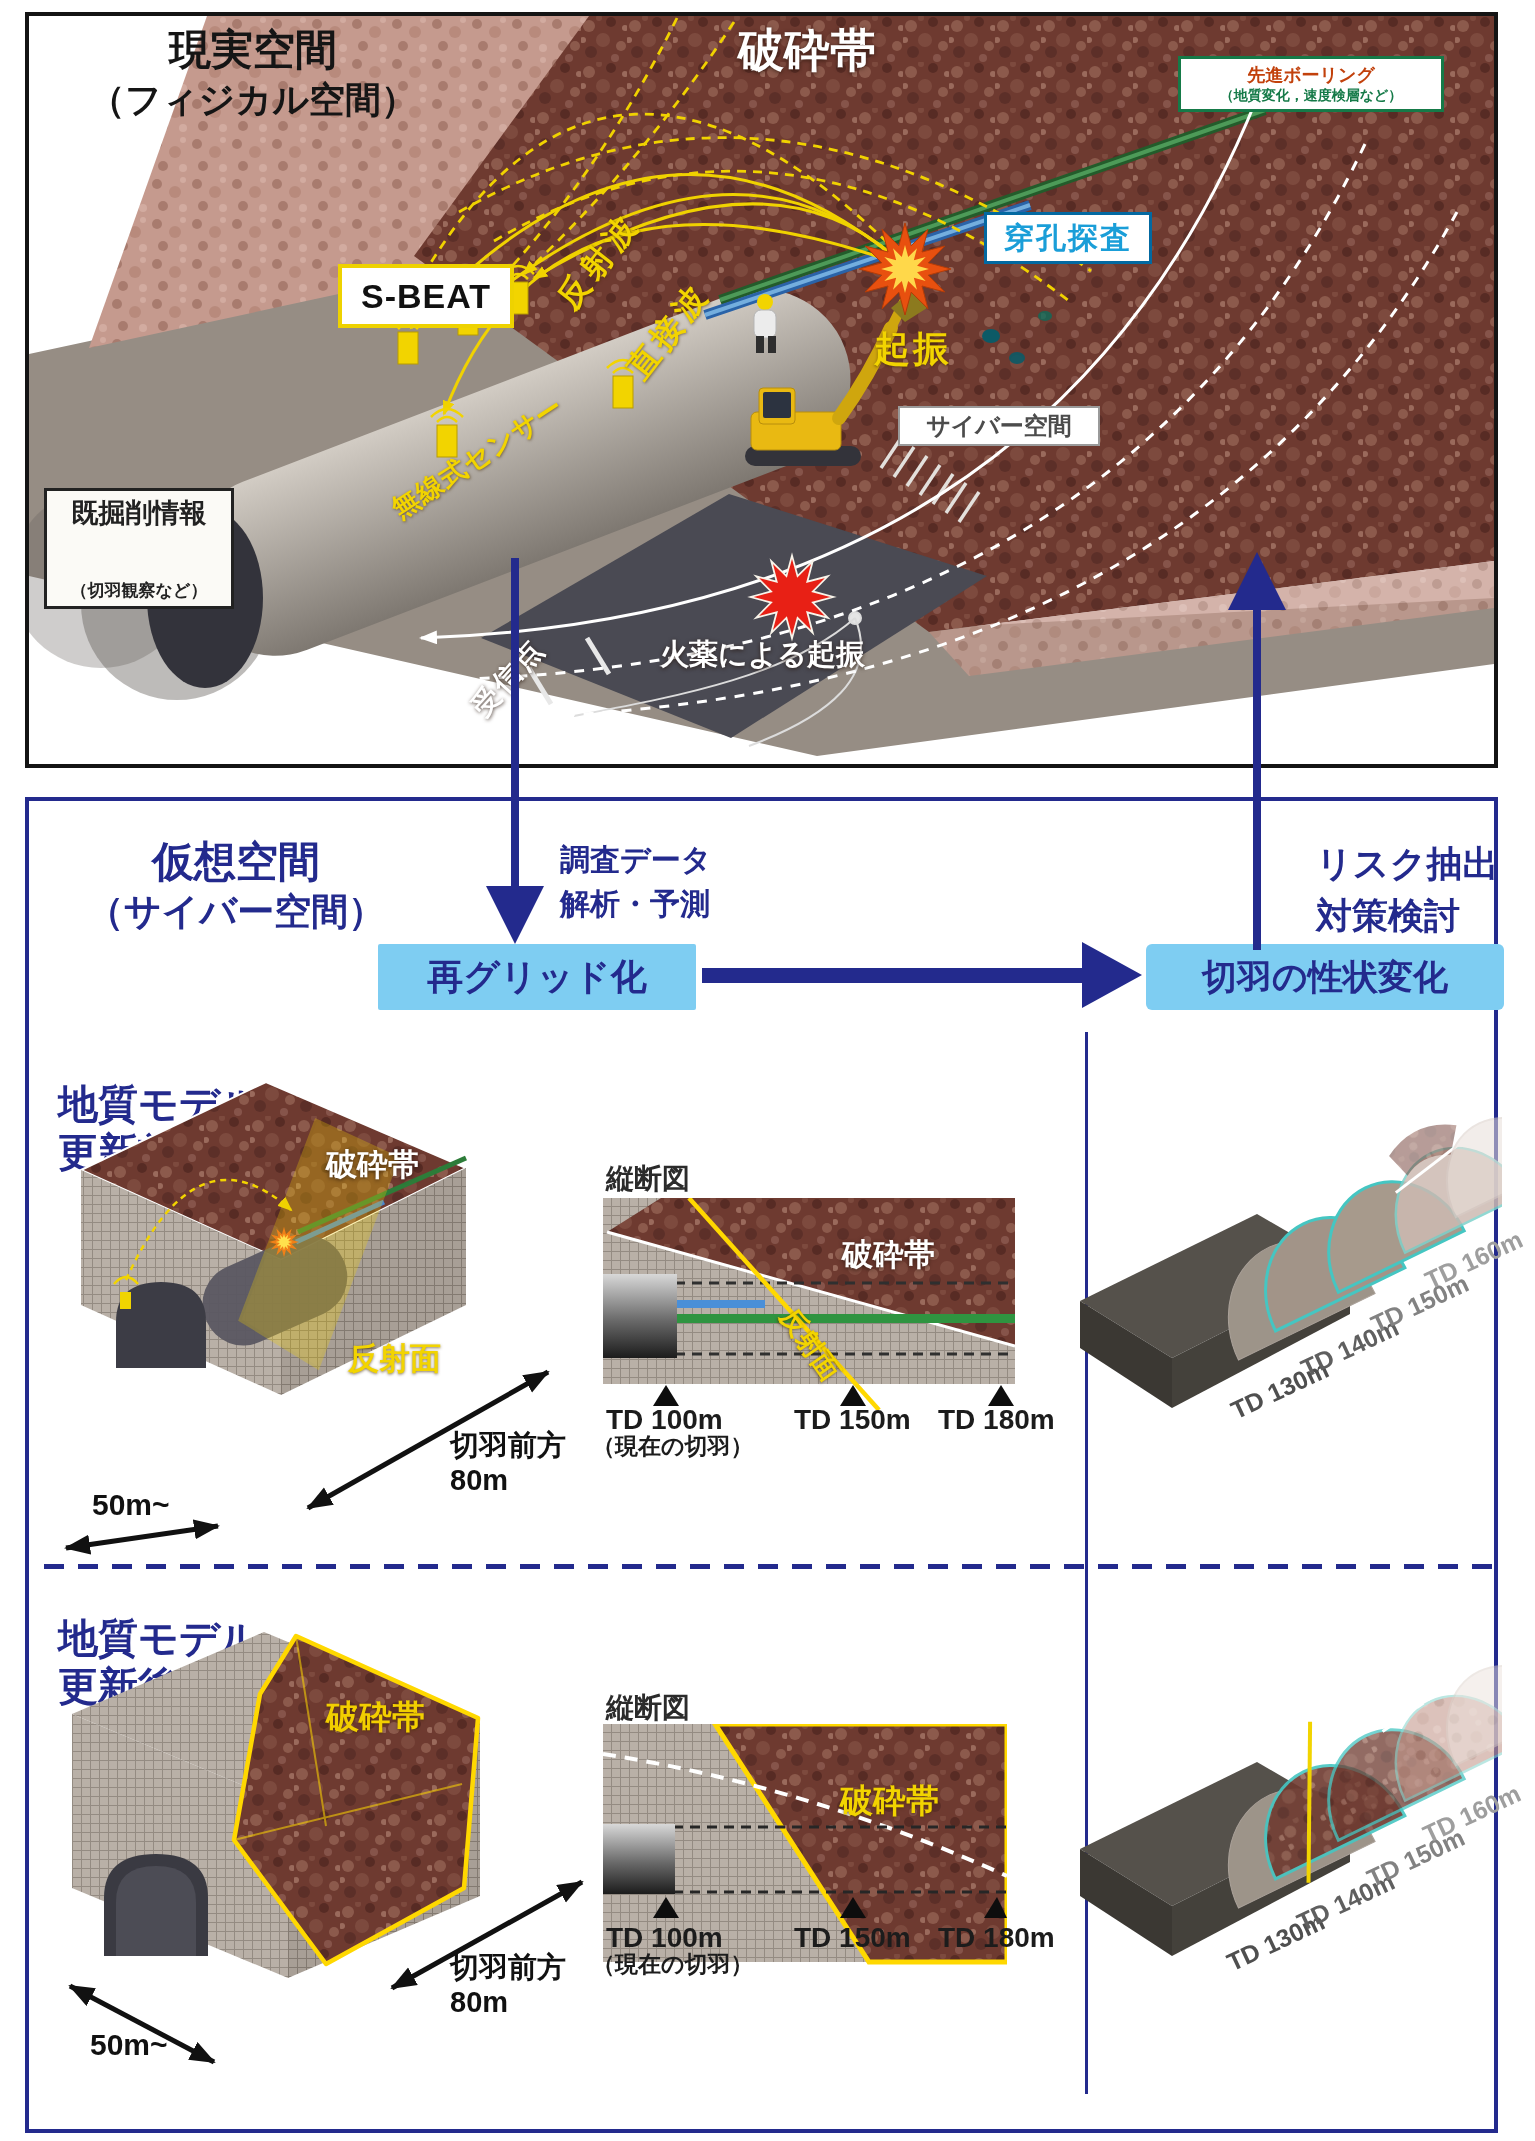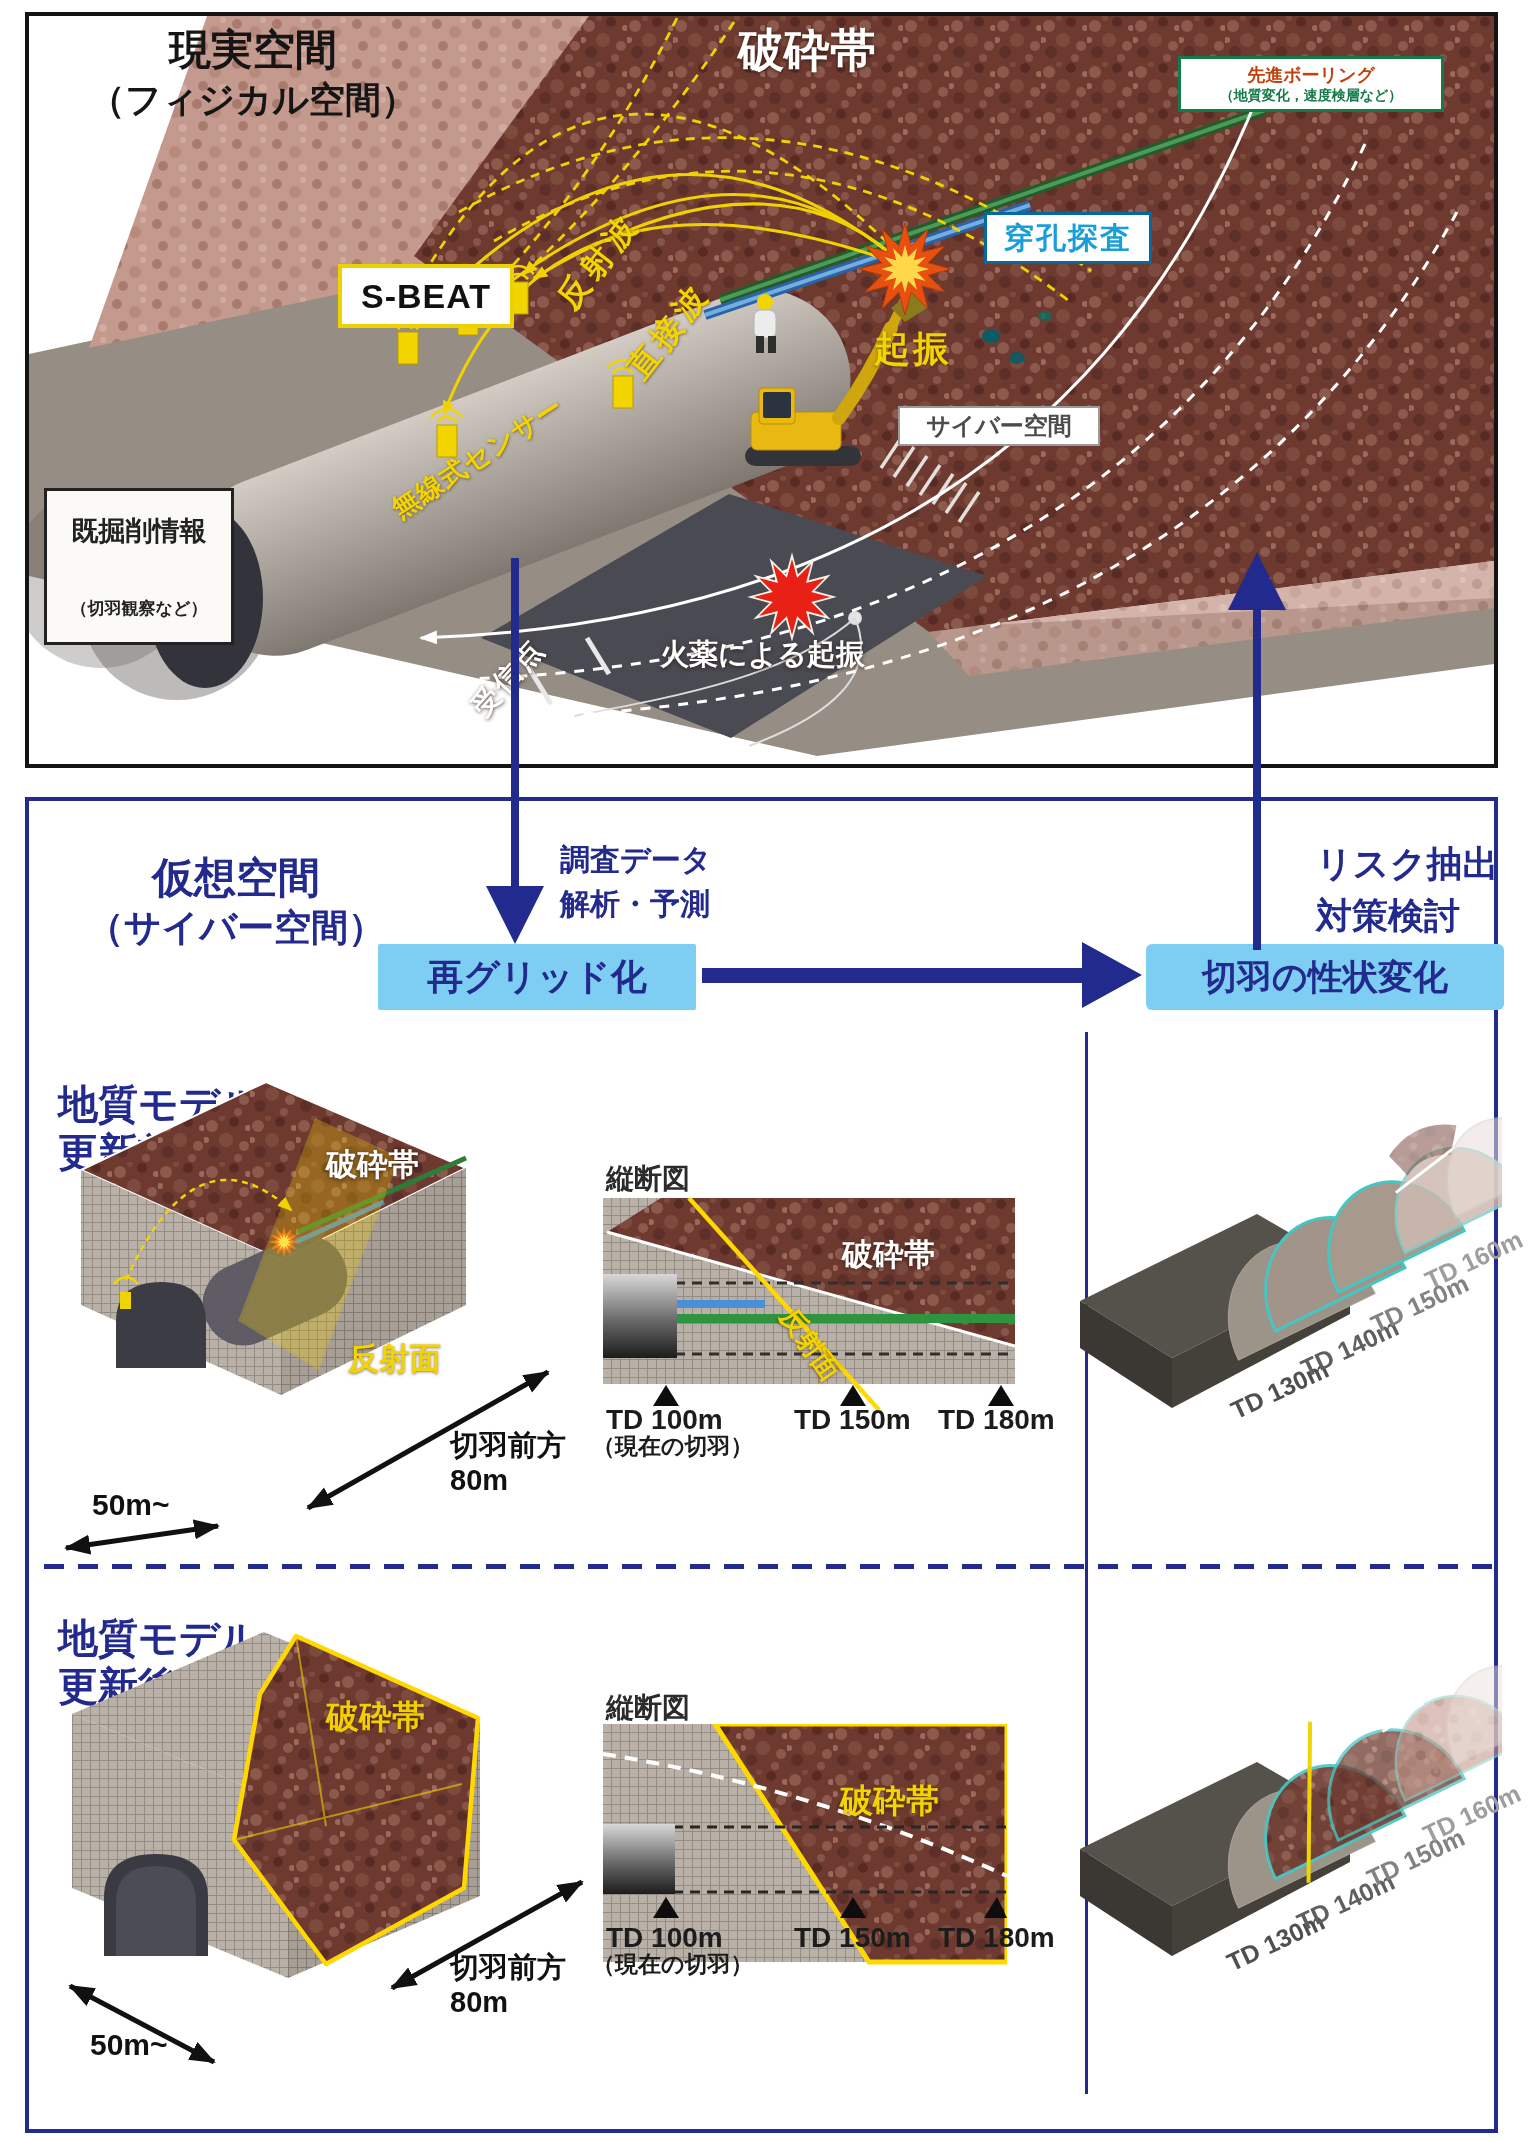--- a/index.html
+++ b/index.html
@@ -212,31 +212,31 @@
   <div style="font-size:14px;font-weight:700;color:#157a48;">（地質変化，速度検層など）</div>
 </div>
 <div class="box b9" style="left:338px;top:264px;width:168px;height:56px;line-height:56px;border:4px solid #eed200;font-size:34px;letter-spacing:1px;color:#111;">S-BEAT</div>
 <div class="lbl b9 yel-t rot" style="left:548px;top:292px;font-size:32px;letter-spacing:5px;transform:rotate(-52deg);">反射波</div>
 <div class="lbl b9 yel-t rot" style="left:618px;top:362px;font-size:32px;letter-spacing:5px;transform:rotate(-52deg);">直接波</div>
 <div class="box b9" style="left:984px;top:212px;width:162px;height:46px;line-height:46px;border:3px solid #0369a1;font-size:30px;letter-spacing:2px;color:#1a9ed8;">穿孔探査</div>
 <div class="lbl b9 yel-t" style="left:874px;top:326px;font-size:36px;letter-spacing:3px;">起振</div>
 <div class="lbl b9 yel-t rot" style="left:386px;top:498px;font-size:27px;letter-spacing:1px;transform:rotate(-33deg);">無線式センサー</div>
 <div class="lbl white-t" style="left:660px;top:636px;font-size:29px;font-weight:700;">火薬による起振</div>
 <div class="lbl white-t rot" style="left:464px;top:700px;font-size:28px;font-weight:700;letter-spacing:3px;transform:rotate(-48deg);">受信点</div>
-<div class="box" style="left:44px;top:488px;width:176px;border:3px solid #222;background:#fbfaf6;padding:22px 4px;">
+<div class="box" style="left:44px;top:488px;width:176px;border:3px solid #222;background:#fbfaf6;padding:4px 4px;">
   <div class="b9" style="font-size:27px;color:#222;">既掘削情報</div>
   <div style="font-size:17px;font-weight:700;color:#222;margin-top:48px;">（切羽観察など）</div>
 </div>
 <div class="box b9" style="left:898px;top:406px;width:198px;height:36px;line-height:36px;border:2px solid #9a9a9a;font-size:24px;color:#4c4c4c;">サイバー空間</div>
 
 <div class="abs panel-bottom"></div>
 <div class="vdiv" style="left:1085px;top:1032px;height:1062px;"></div>
 <div class="dashed-div" style="left:44px;top:1564px;width:1454px;"></div>
 
-<div class="lbl b9 navy" style="left:52px;top:836px;width:368px;text-align:center;font-size:42px;margin-top:16px;">
+<div class="lbl b9 navy" style="left:52px;top:836px;width:368px;text-align:center;font-size:42px;">
   <div>仮想空間</div>
   <div style="font-size:37px;">（サイバー空間）</div>
 </div>
 
 <div class="lbl b9 navy" style="left:560px;top:838px;font-size:30px;line-height:1.45;">
   <div>調査データ</div>
   <div>解析・予測</div>
 </div>
 <div class="lbl b9 navy" style="left:1316px;top:838px;font-size:36px;line-height:1.45;">
   <div>リスク抽出</div>

